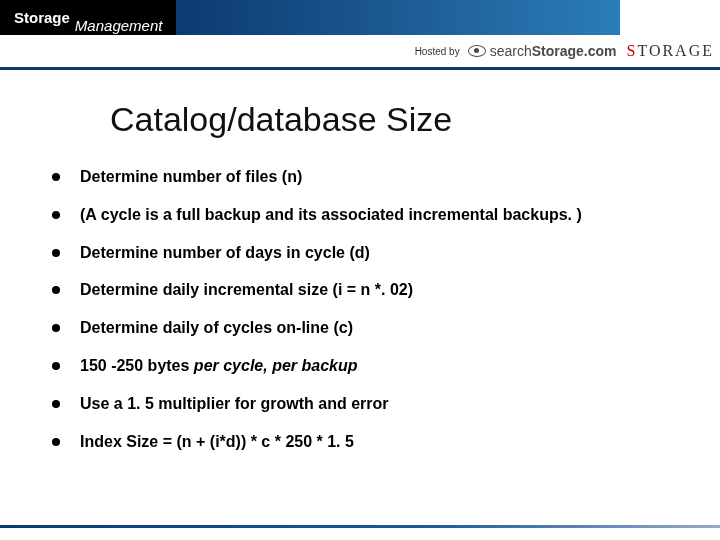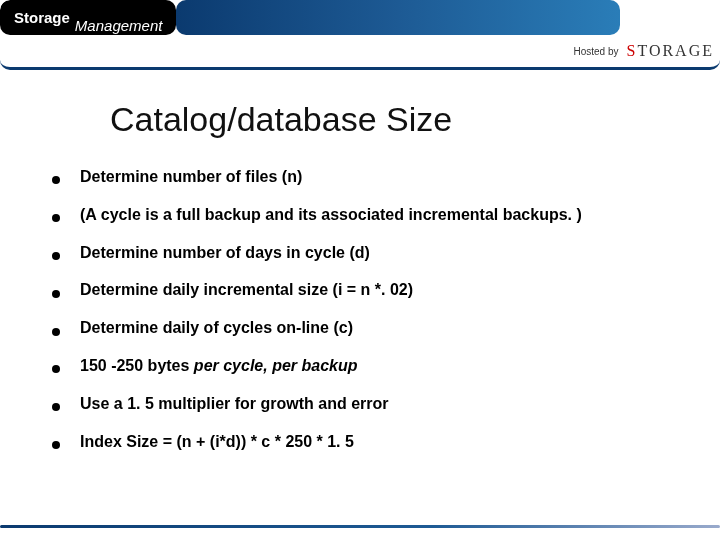--- a/index.html
+++ b/index.html
@@ -1,15 +1,15 @@
 <!DOCTYPE html>
 <html><head>
   <meta charset="utf-8">
   <style>
-    * { margin: 0; padding: 0; box-sizing: border-box; border-radius: 10px; }
+    * { margin: 0; padding: 0; box-sizing: border-box; }
     body {
       width: 720px;
       height: 540px;
       background: #ffffff;
       font-family: Verdana, Arial, sans-serif;
       overflow: hidden;
       position: relative;
     }
     .header {
       width: 100%;
@@ -97,21 +97,21 @@
       color: #111;
       margin-left: 70px;
       margin-bottom: 28px;
       font-family: Verdana, sans-serif;
     }
     .bullet-list {
       list-style: none;
     }
     .bullet-item {
       display: flex;
-      align-items: center;
+      align-items: flex-start;
       margin-bottom: 17px;
       font-size: 16px;
       font-weight: bold;
       color: #000;
       line-height: 1.3;
     }
     .bullet-dot {
       width: 8px;
       height: 8px;
       background: #000;
@@ -141,20 +141,24 @@
   <div class="top-bar">
     <div class="brand-box">
       <span class="brand-storage">Storage</span>
       <span class="brand-mgmt">Management</span>
     </div>
     <div class="top-gradient"></div>
     <div class="top-right"></div>
   </div>
   <div class="sub-bar">
     <span class="hosted-by">Hosted by</span>
+    <div class="search-logo">
+      <span class="eye-icon"></span>
+      <span class="search-text"><span>search</span><span class="s-bold">Storage.com</span></span>
+    </div>
     <div class="storage-logo">
       <span class="red">S</span><span>TORAGE</span>
     </div>
   </div>
 </div>
 
 <div class="content">
   <h1 class="slide-title">Catalog/database Size</h1>
   <ul class="bullet-list">
     <li class="bullet-item">

